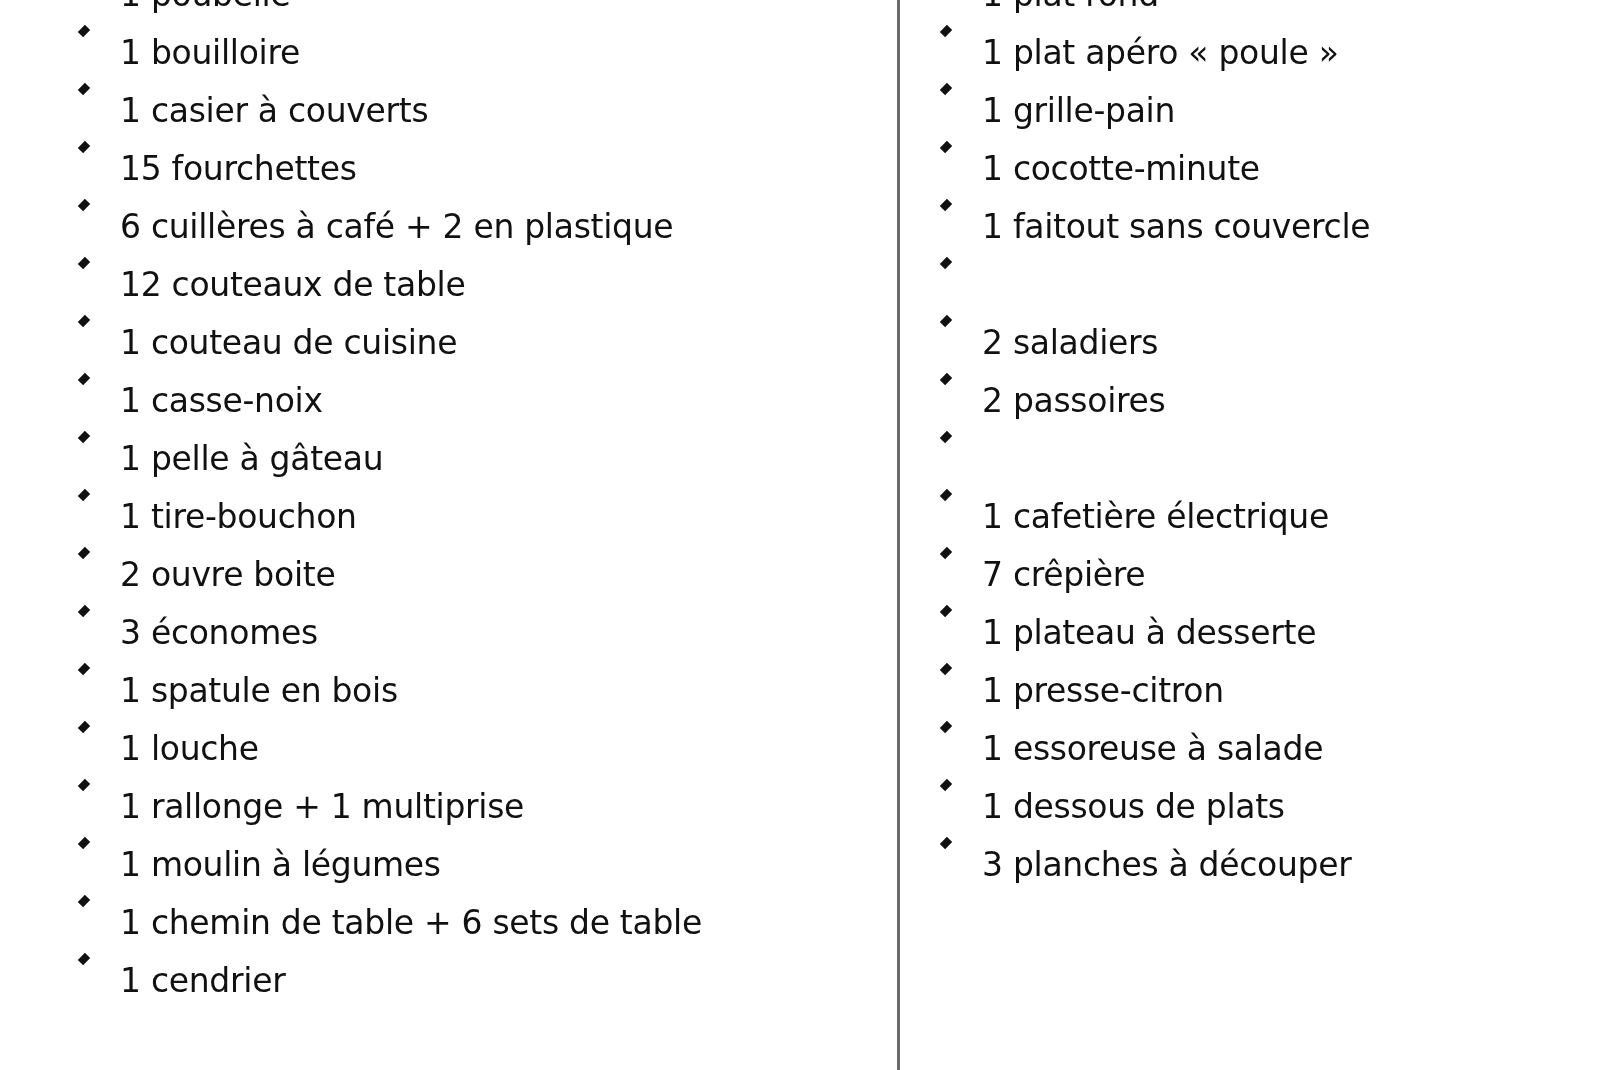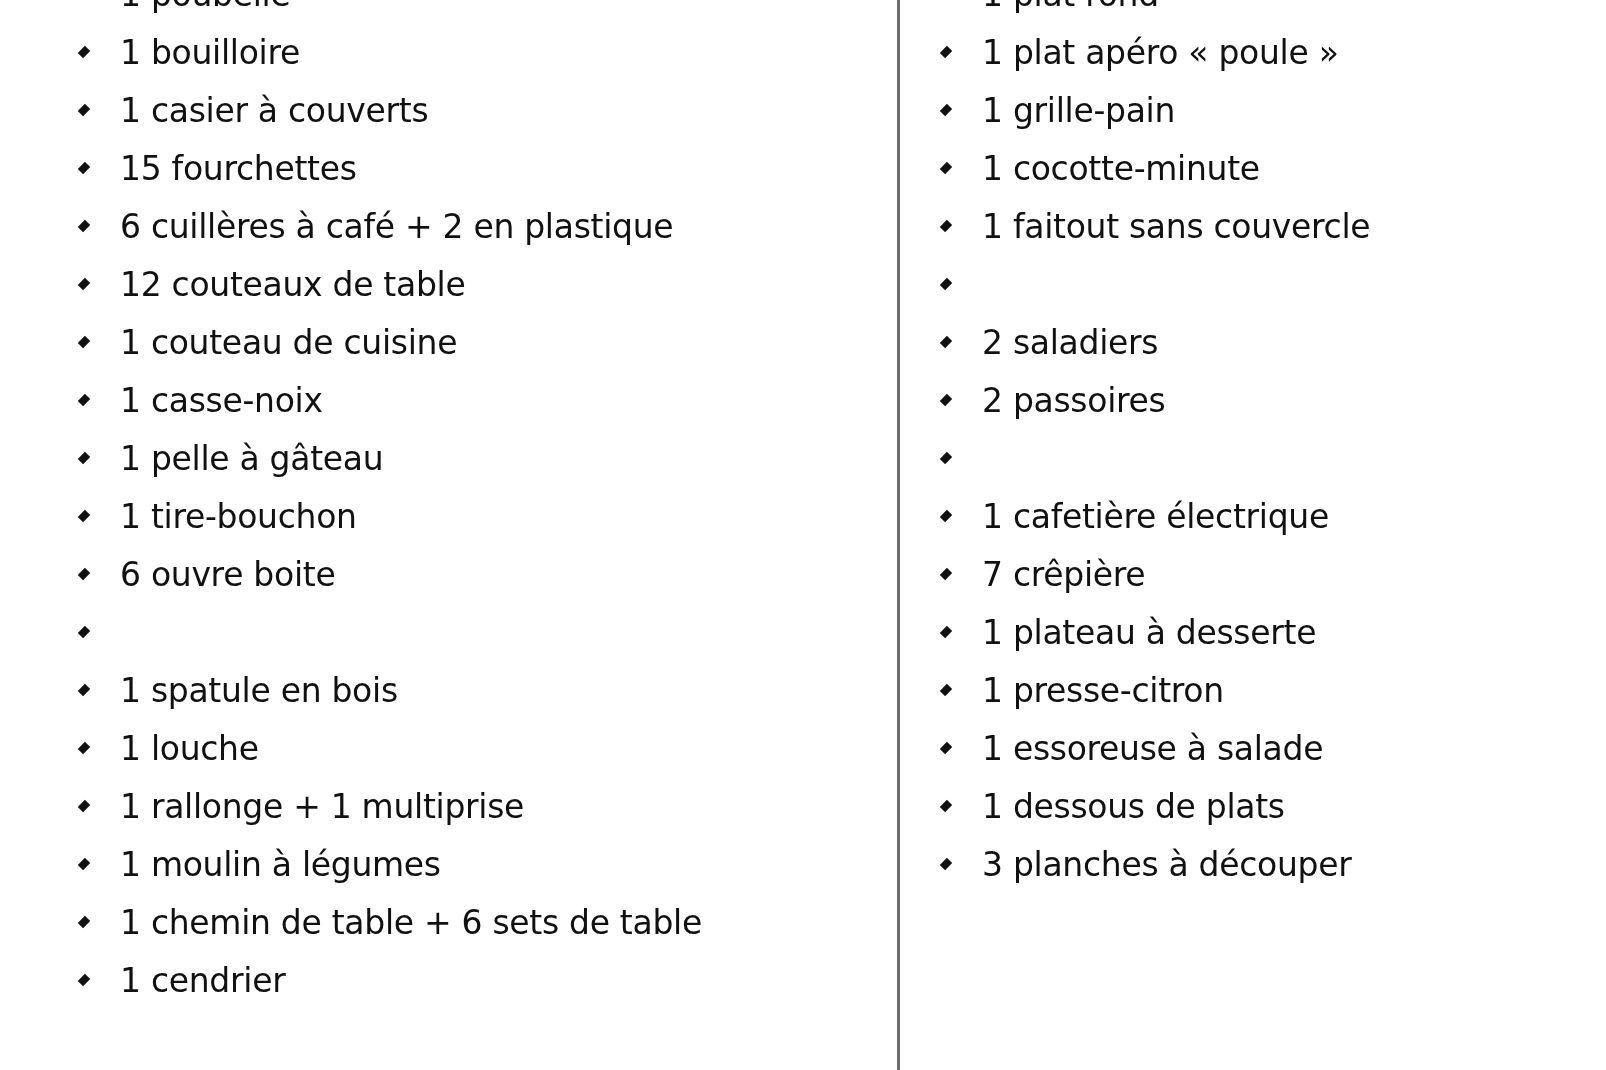--- a/index.html
+++ b/index.html
@@ -27,21 +27,20 @@
       top: -34px;
       margin: 0;
       padding: 0;
       list-style: none;
     }
     .col-left { left: 76px; }
     .col-right { left: 938px; }
     .item {
       height: 58px;
       display: flex;
-      align-items: center;
       white-space: nowrap;
     }
     .bullet {
       width: 16px;
       height: 16px;
       display: inline-block;
       position: relative;
       margin-right: 28px;
     }
     .bullet::before {
@@ -107,24 +106,25 @@
     <li class="item">
         <span class="bullet"></span>
         <span class="label">1 pelle à gâteau</span>
       </li>
     <li class="item">
         <span class="bullet"></span>
         <span class="label">1 tire-bouchon</span>
       </li>
     <li class="item">
         <span class="bullet"></span>
-        <span class="label">6 ouvre boite</span>
-      </li>
-    <li class="item">
-        <span class="bullet"></span>
+        <span class="label">2 ouvre boite</span>
+      </li>
+    <li class="item">
+        <span class="bullet"></span>
+        <span class="label">3 économes</span>
       </li>
     <li class="item">
         <span class="bullet"></span>
         <span class="label">1 spatule en bois</span>
       </li>
     <li class="item">
         <span class="bullet"></span>
         <span class="label">1 louche</span>
       </li>
     <li class="item">

